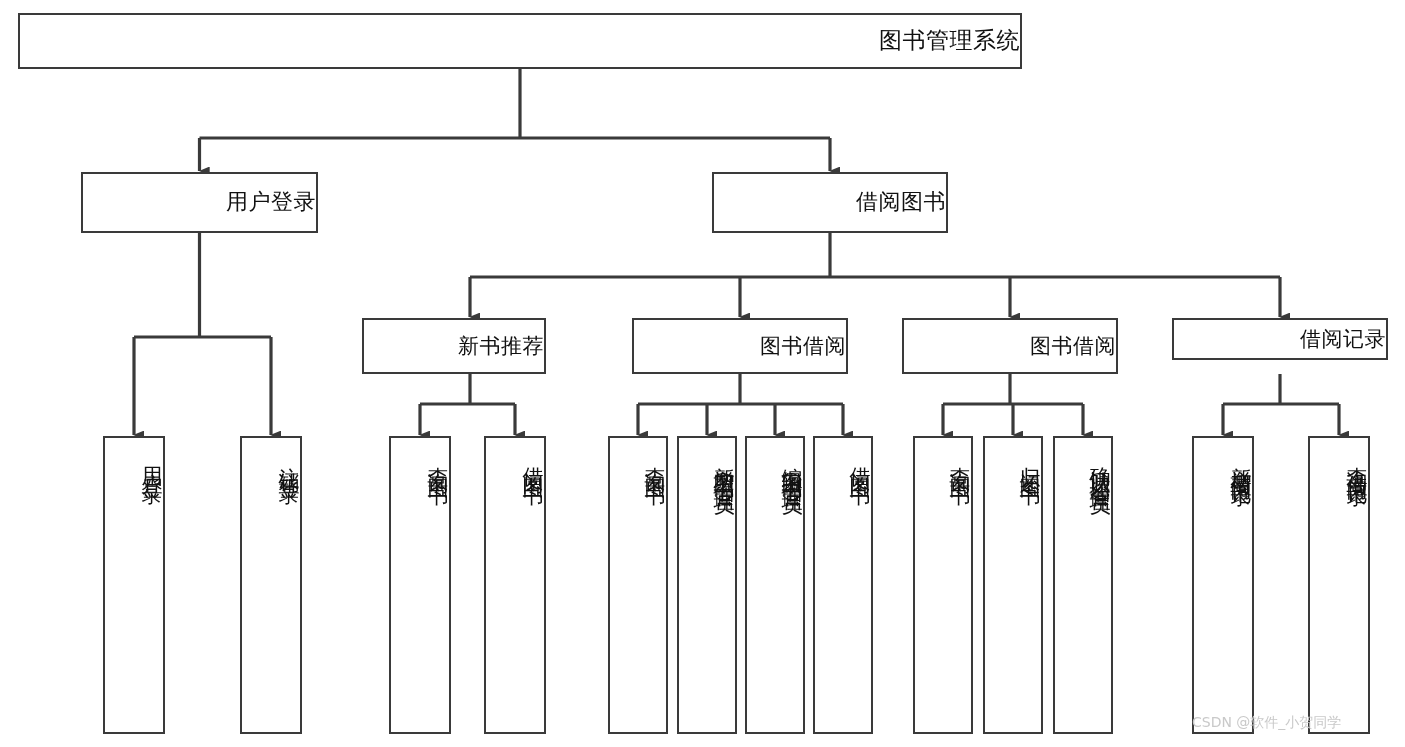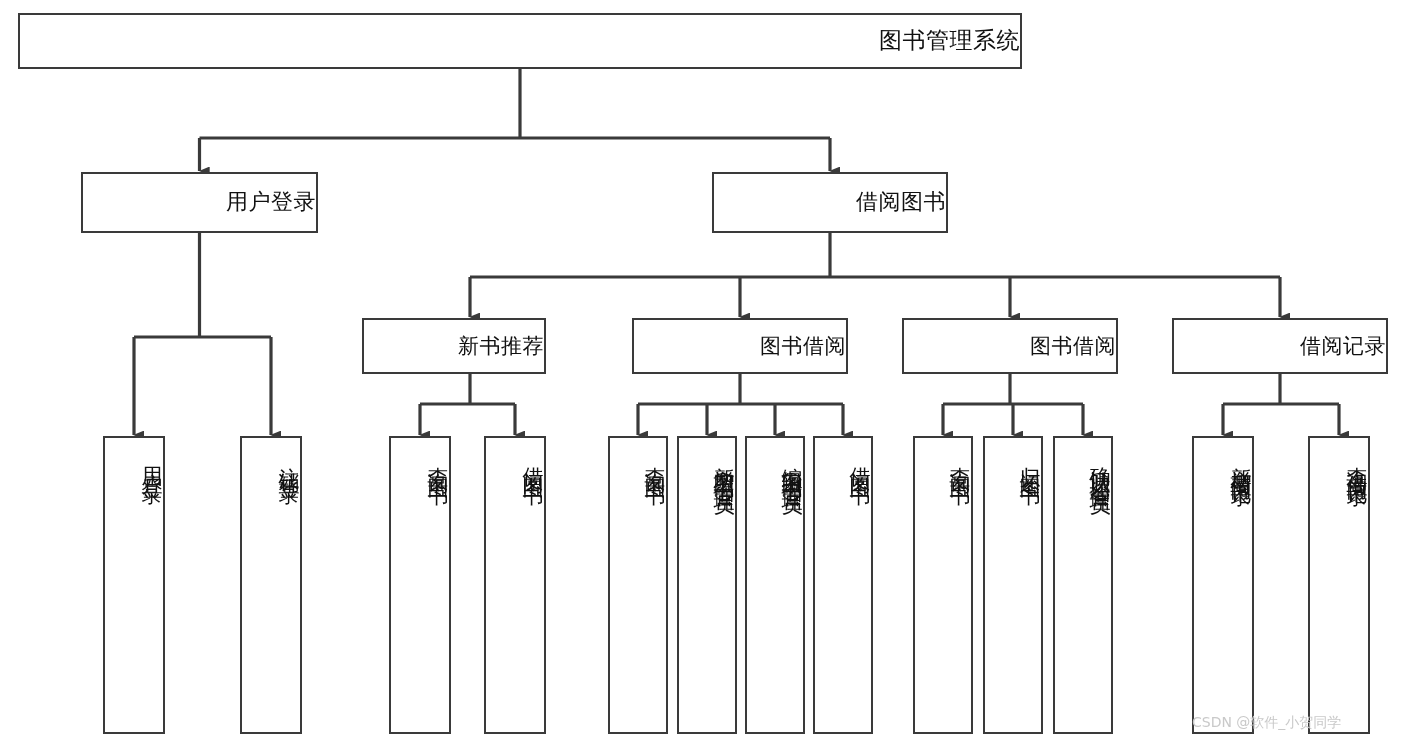--- a/index.html
+++ b/index.html
@@ -137,21 +137,21 @@
   </div>
 
   <div class="node level-2" style="left:632px; top:318px; width:216px; height:56px;">
     <span class="node-label">图书借阅</span>
   </div>
 
   <div class="node level-2" style="left:902px; top:318px; width:216px; height:56px;">
     <span class="node-label">图书借阅</span>
   </div>
 
-  <div class="node level-2" style="left:1172px; top:318px; width:216px; height:56px;">
+  <div class="node level-2" style="left:1172px; top:318px; width:216px; height:42px;">
     <span class="node-label">借阅记录</span>
   </div>
 
   <div class="node leaf" style="left:103px; top:436px; width:62px; height:298px;">
     <span class="node-label">用户登录</span>
   </div>
 
   <div class="node leaf" style="left:240px; top:436px; width:62px; height:298px;">
     <span class="node-label">注销登录</span>
   </div>

